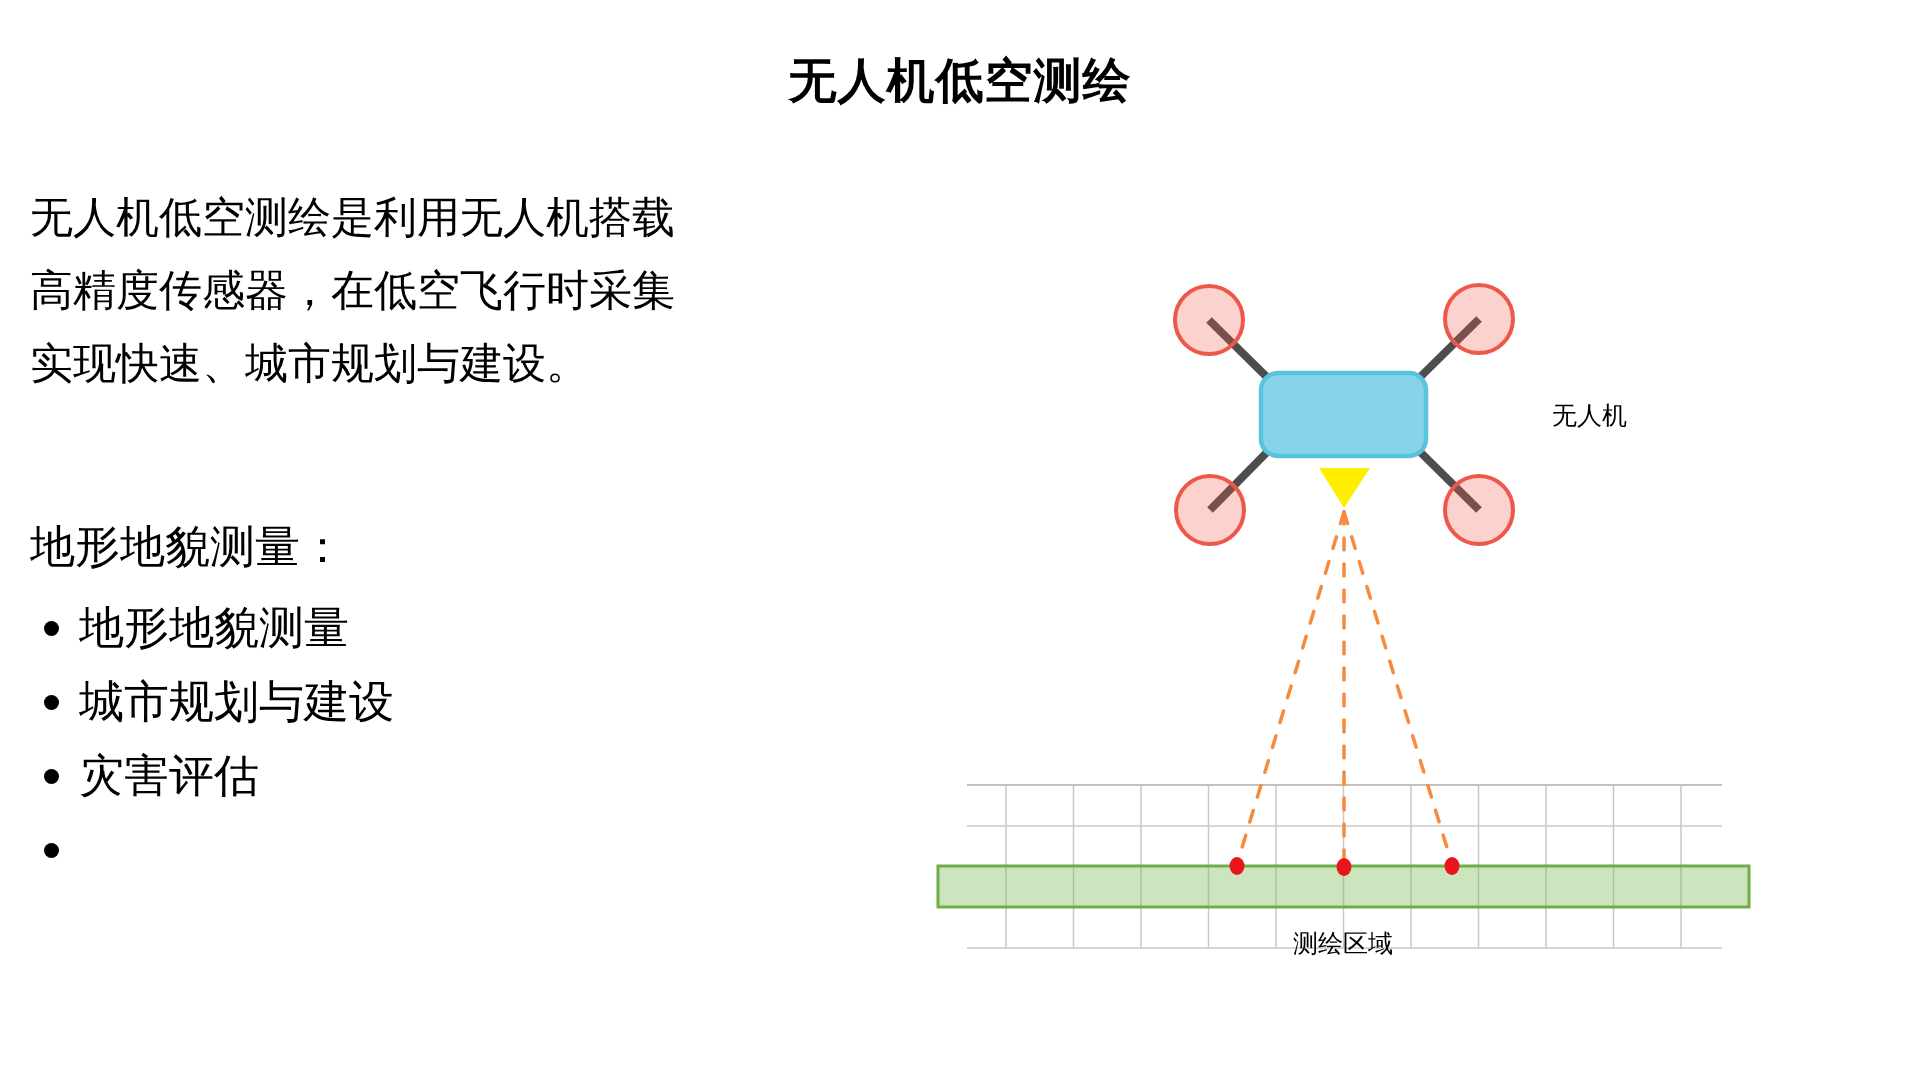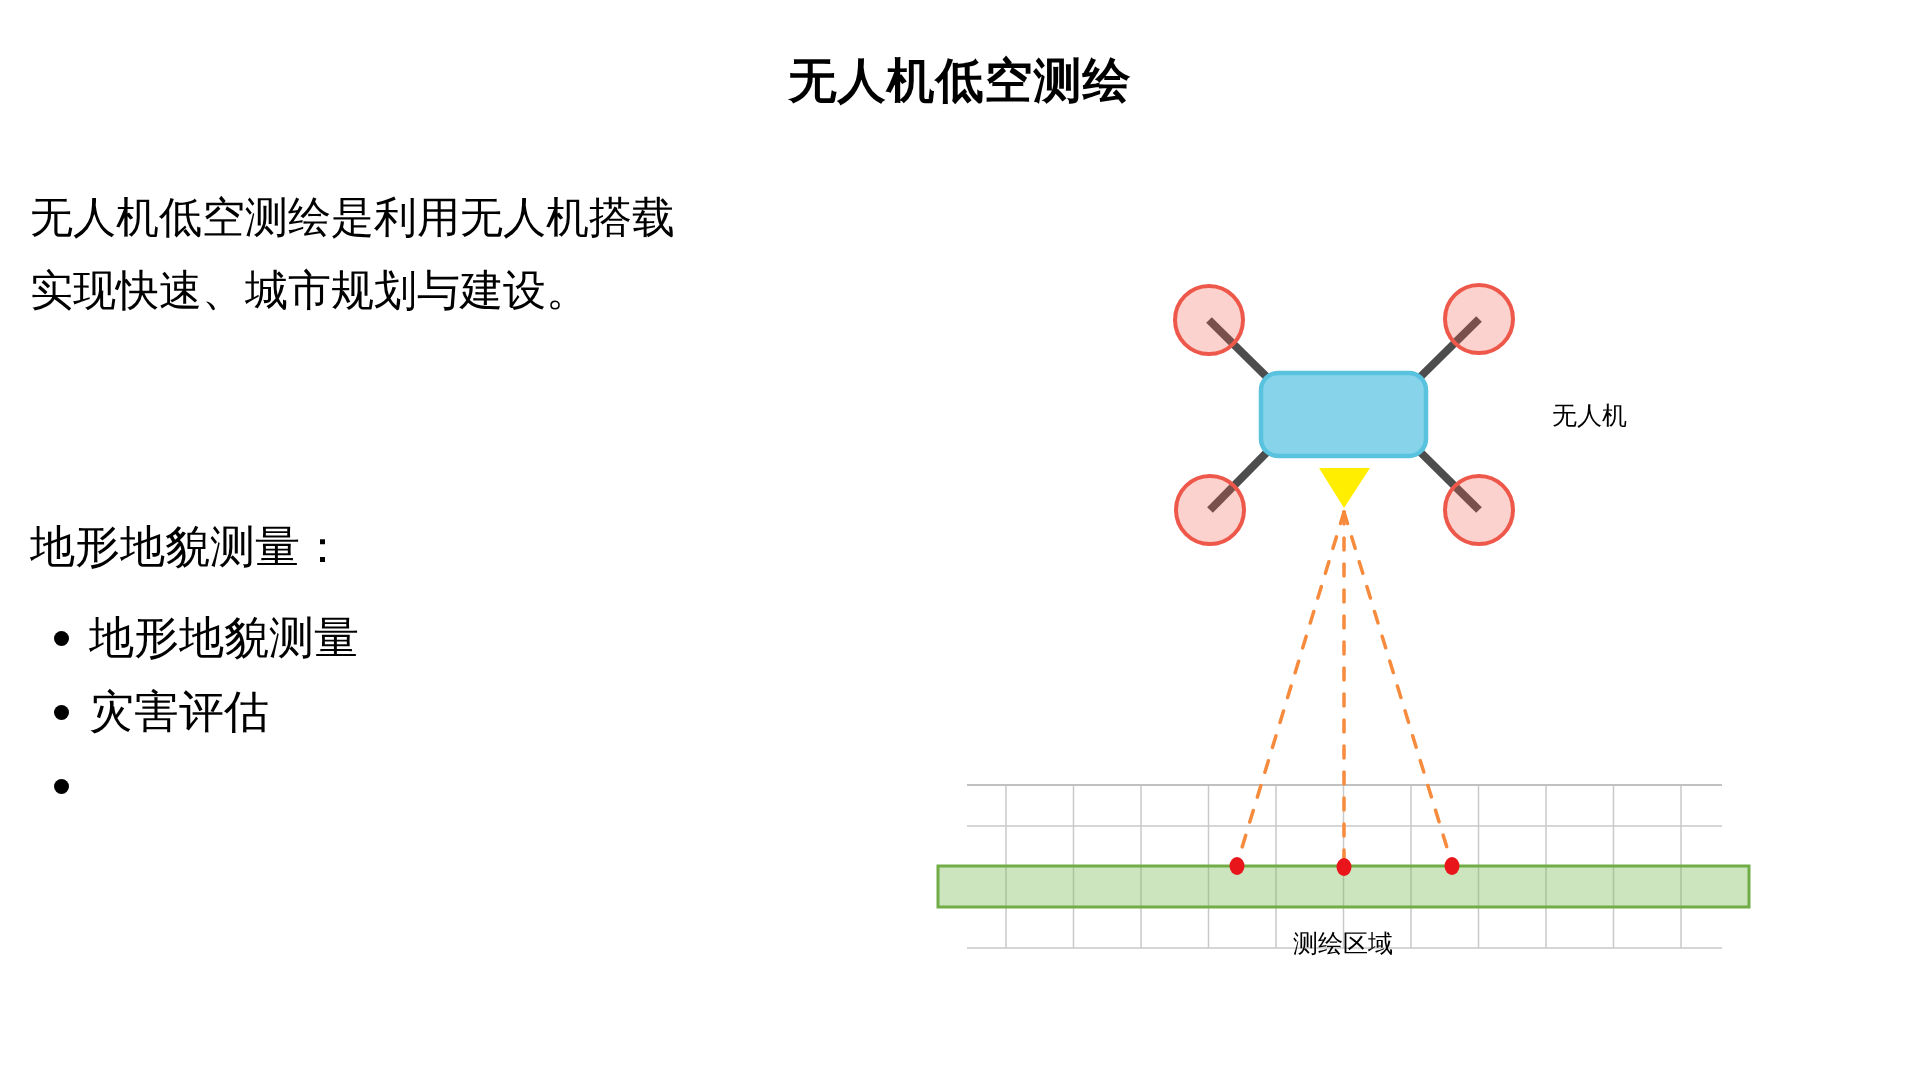--- a/index.html
+++ b/index.html
@@ -37,21 +37,21 @@
     position: absolute;
     left: 30px; top: 510px;
     font-size: 45px;
     line-height: 73px;
     white-space: nowrap;
   }
 
   .apps-list {
     position: absolute;
     left: 30px; top: 585px;
-    margin: 16px; padding: 0;
+    margin: 6px; padding: 0;
     list-style: none;
     font-size: 45px;
   }
   .apps-list li {
     height: 74px;
     display: flex;
     align-items: center;
     white-space: nowrap;
   }
   .bullet-dot {
@@ -68,29 +68,34 @@
 </style>
 </head>
 <body>
 
 <div class="page">
 
   <div class="title">无人机低空测绘</div>
 
   <div class="intro">
     <div>无人机低空测绘是利用无人机搭载</div>
+    <div>高精度传感器，在低空飞行时采集</div>
     <div>实现快速、城市规划与建设。</div>
   </div>
 
   <div class="apps-heading">地形地貌测量：</div>
 
   <ul class="apps-list">
     <li>
       <span class="bullet-dot"></span>
       <span>地形地貌测量</span>
+    </li>
+    <li>
+      <span class="bullet-dot"></span>
+      <span>城市规划与建设</span>
     </li>
     <li>
       <span class="bullet-dot"></span>
       <span>灾害评估</span>
     </li>
     <li>
       <span class="bullet-dot"></span>
     </li>
   </ul>
 

